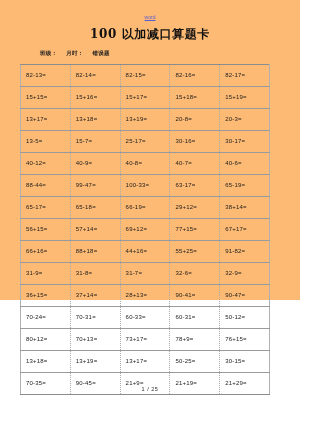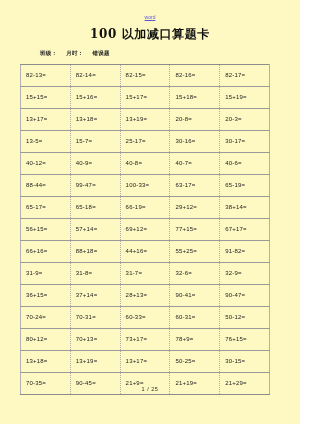--- a/index.html
+++ b/index.html
@@ -10,23 +10,23 @@
   body {
     width: 300px;
     height: 424px;
     font-family: "Liberation Sans", "DejaVu Sans", sans-serif;
     color: #000000;
     overflow: hidden;
     position: relative;
   }
   .page {
     width: 300px;
-    height: 424px;
+    height: 300px;
     position: relative;
-    background: #fef9c3;
+    background: #fdba74;
     box-sizing: border-box;
   }
   .toplink-row {
     text-align: center;
     padding-top: 8px;
     height: 12px;
     line-height: 12px;
   }
   .toplink {
     font-size: 5px;

